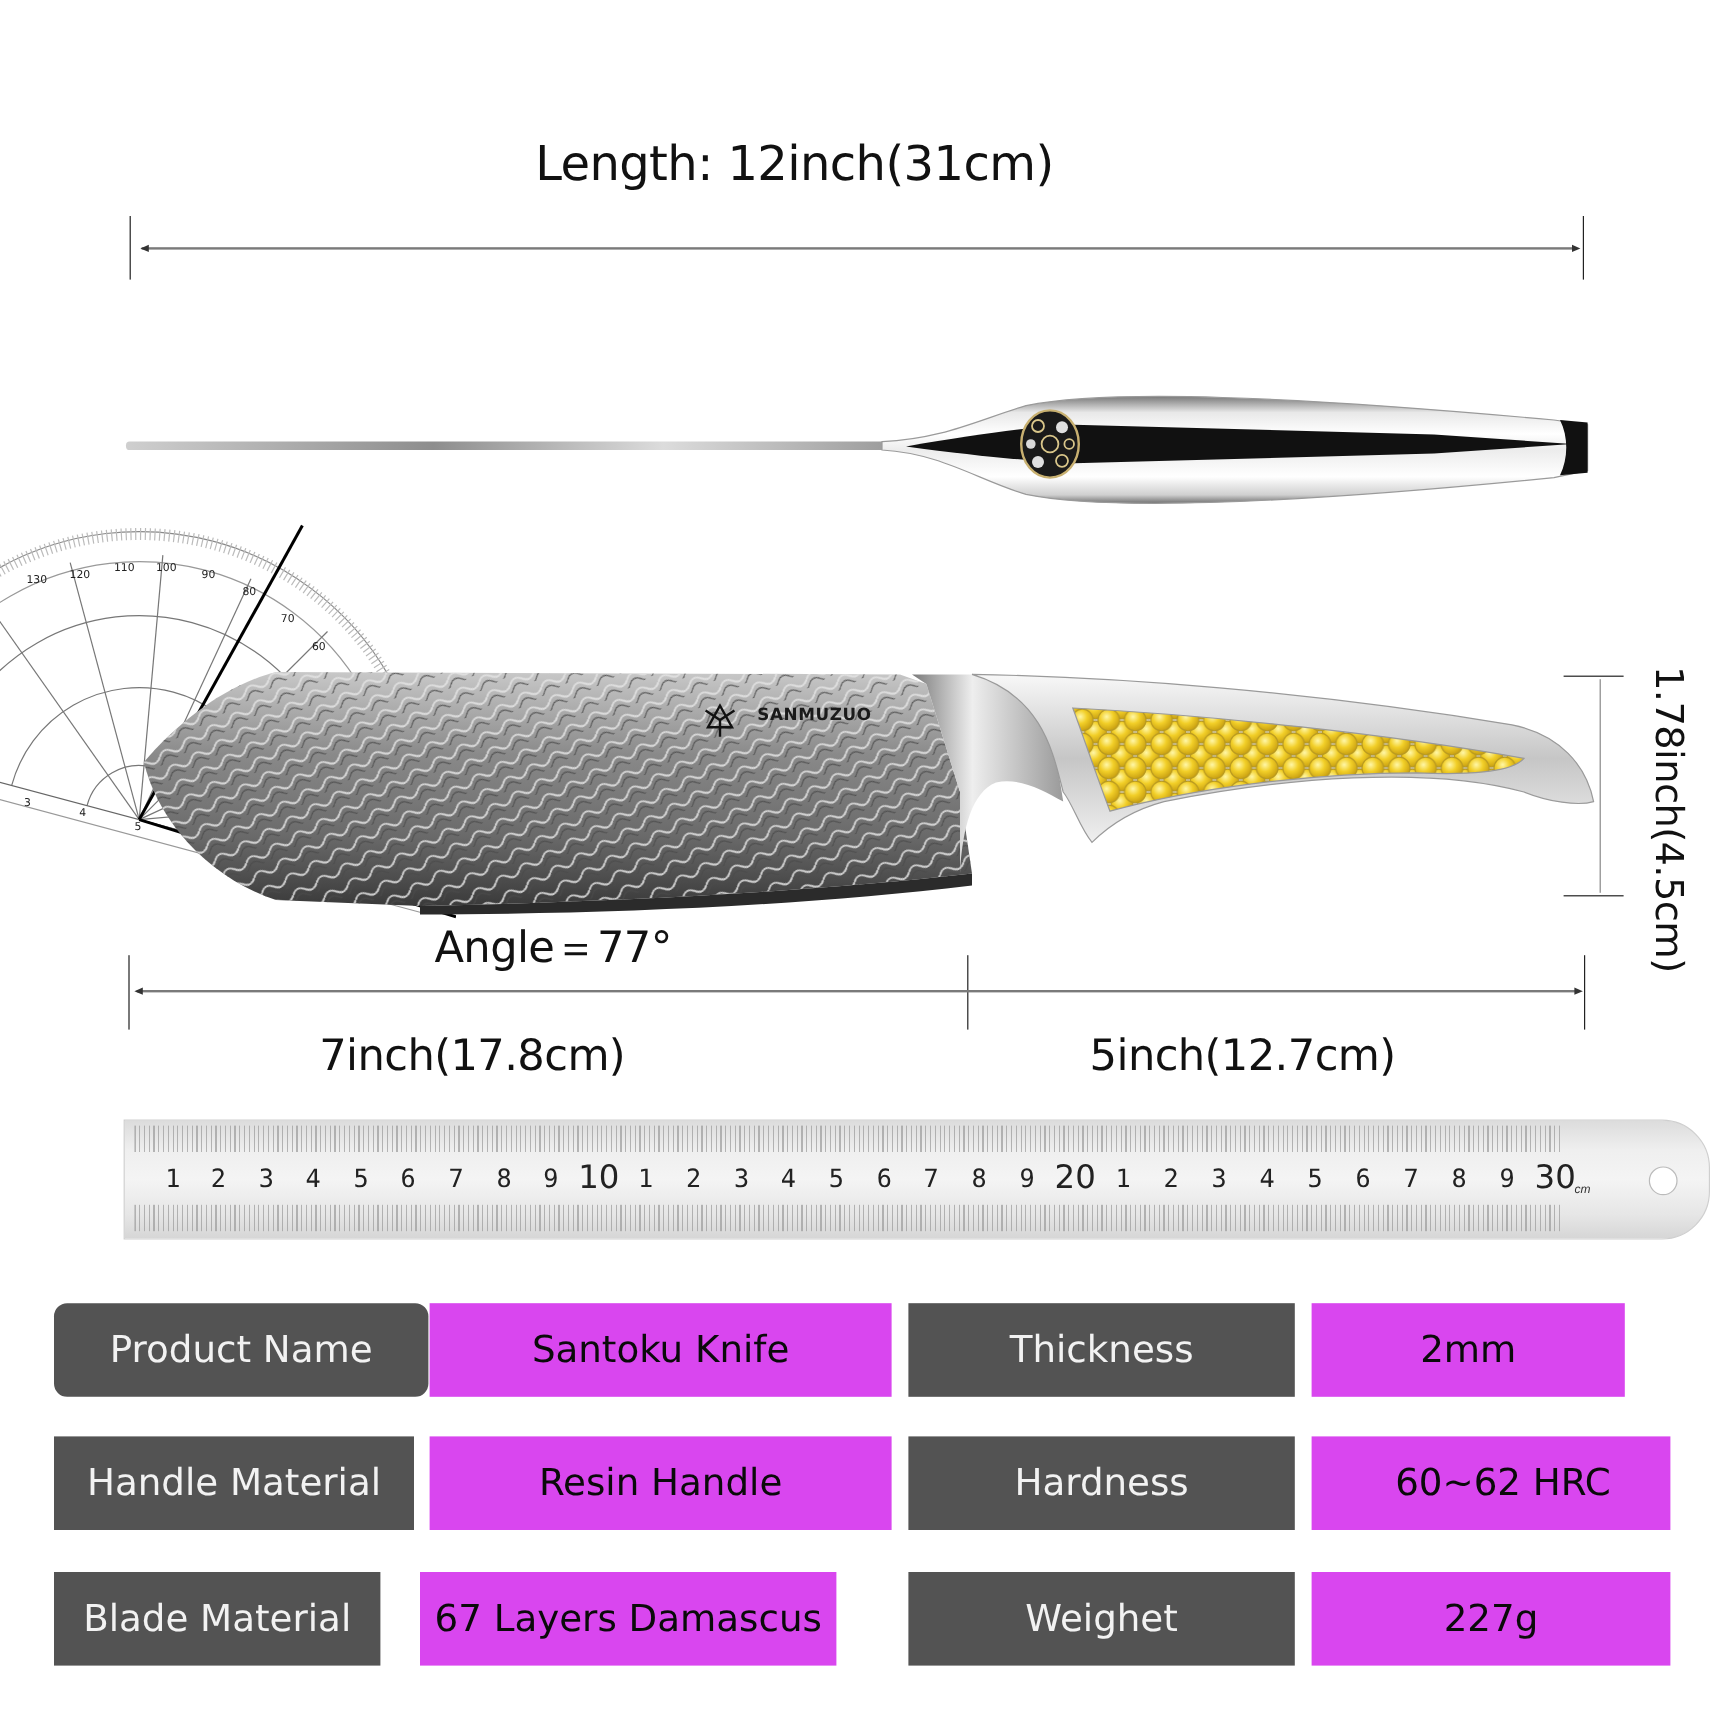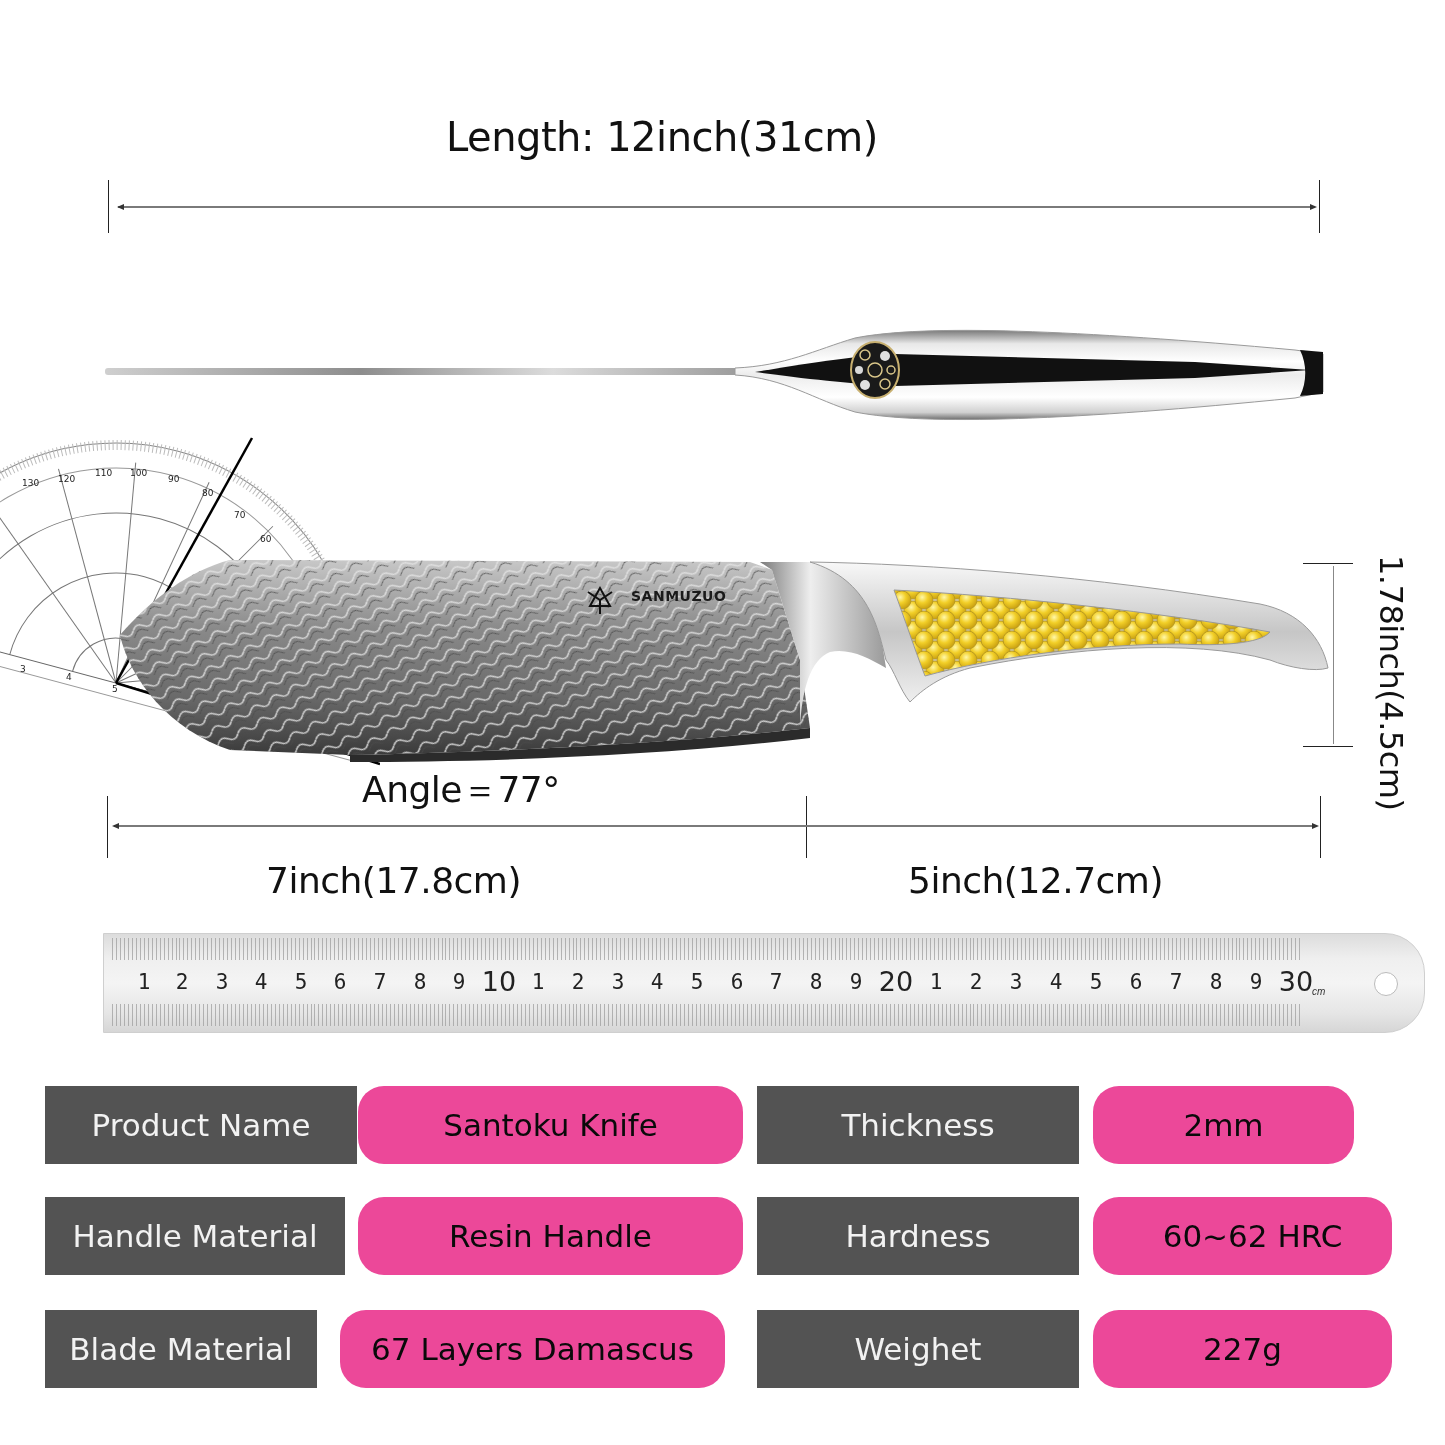--- a/index.html
+++ b/index.html
@@ -22,21 +22,21 @@
   .ruler-ticks-top { top: 4px; }
   .ruler-ticks-bot { bottom: 6px; }
   .ruler-num { position: absolute; top: 36px; font-family: "DejaVu Sans Mono", monospace; font-size: 21px; color: #222; transform: translateX(-50%); }
   .ruler-num.big { font-size: 27px; top: 32px; font-family: "DejaVu Sans", sans-serif; }
   .ruler-cm { position: absolute; left: 1208px; top: 52px; font-size: 10px; color: #333; font-style: italic; }
   .ruler-hole { position: absolute; left: 1270px; top: 38px; width: 24px; height: 24px; border-radius: 50%; background: #fff; border: 1px solid #bbb; box-sizing: border-box; }
 
   .spec-cell { position: absolute; height: 78px; display: flex; align-items: center; justify-content: center;
                font-family: "DejaVu Sans", sans-serif; font-size: 31px; white-space: nowrap; box-sizing: border-box; }
   .spec-label { background: #535353; color: #f2f2f2; }
-  .spec-value { background: #ec4899; color: #0a0a0a; border-radius: 26px; }
+  .spec-value { background: #d946ef; color: #0a0a0a; }
 
   .logo-text { font-family: "DejaVu Sans", sans-serif; font-weight: bold; font-size: 14px; color: #1a1a1a; letter-spacing: 0.5px; }
 </style>
 </head>
 <body>
 
 <div class="abs dim-text" style="left:446px; top:114px;">Length: 12inch(31cm)</div>
 <div class="tick" style="left:108px; top:180px; height:53px;"></div>
 <div class="tick" style="left:1319px; top:180px; height:53px;"></div>
 <div class="dimline" style="left:118px; top:206px; width:1195px;"></div>
@@ -221,27 +221,27 @@
   <span class="ruler-num" style="left:1072px;">7</span>
   <span class="ruler-num" style="left:1112px;">8</span>
   <span class="ruler-num" style="left:1152px;">9</span>
   <span class="ruler-num big" style="left:1192px;">30</span>
   <span class="ruler-cm">cm</span>
   <span class="ruler-hole"></span>
 </div>
 
 <div>
 
-  <div class="spec-cell spec-label" style="left:45px; top:1086px; width:312px;">Product Name</div>
+  <div class="spec-cell spec-label" style="left:45px; top:1086px; width:312px;border-radius:11px;">Product Name</div>
   <div class="spec-cell spec-value" style="left:358px; top:1086px; width:385px;">Santoku Knife</div>
   <div class="spec-cell spec-label" style="left:757px; top:1086px; width:322px;">Thickness</div>
   <div class="spec-cell spec-value" style="left:1093px; top:1086px; width:261px;">2mm</div>
 
   <div class="spec-cell spec-label" style="left:45px; top:1197px; width:300px;">Handle Material</div>
   <div class="spec-cell spec-value" style="left:358px; top:1197px; width:385px;">Resin Handle</div>
   <div class="spec-cell spec-label" style="left:757px; top:1197px; width:322px;">Hardness</div>
   <div class="spec-cell spec-value" style="left:1093px; top:1197px; width:299px;padding-left:20px;">60~62 HRC</div>
 
   <div class="spec-cell spec-label" style="left:45px; top:1310px; width:272px;">Blade Material</div>
-  <div class="spec-cell spec-value" style="left:340px; top:1310px; width:385px;">67 Layers Damascus</div>
+  <div class="spec-cell spec-value" style="left:350px; top:1310px; width:347px;">67 Layers Damascus</div>
   <div class="spec-cell spec-label" style="left:757px; top:1310px; width:322px;">Weighet</div>
   <div class="spec-cell spec-value" style="left:1093px; top:1310px; width:299px;">227g</div>
 </div>
 
 </body></html>

